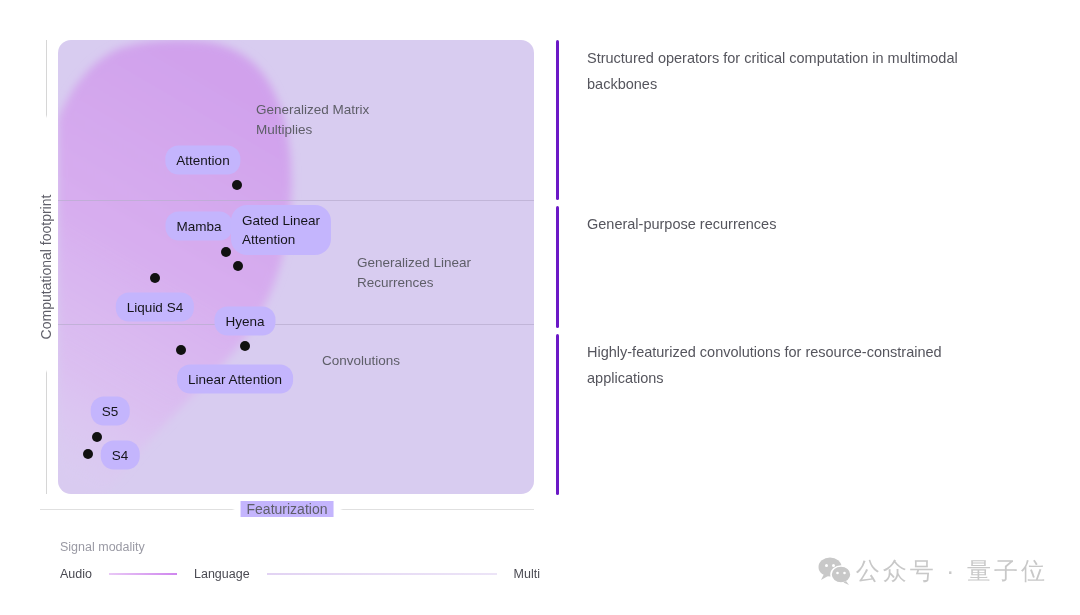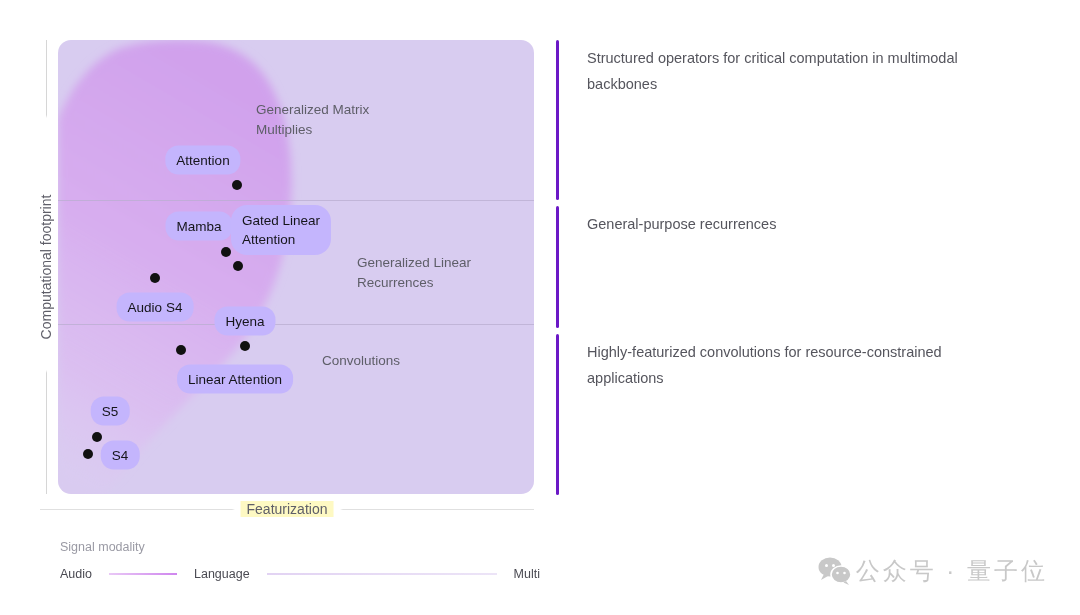--- a/index.html
+++ b/index.html
@@ -116,21 +116,21 @@
       rgba(224,224,224,0) 195px, rgba(224,224,224,0) 300px,
       #e0e0e0 303px, #e0e0e0 494px);
   }
   #x-axis-label {
     position: absolute;
     left: 287px; top: 509px;
     transform: translate(-50%, -50%);
     font-size: 14px;
     color: #5e5e68;
     white-space: nowrap;
-    background: #fef9c3;
+    background: #c4b5fd;
     padding: 0 6px;
   }
 
   
   #legend {
     position: absolute;
     left: 60px; top: 540px;
     width: 480px;
   }
   #legend-title {
@@ -239,21 +239,21 @@
   <div class="region-label" id="region-label-0">Generalized Matrix
 Multiplies</div>
   <div class="region-label" id="region-label-1">Generalized Linear
 Recurrences</div>
   <div class="region-label" id="region-label-2">Convolutions</div>
 
   <div class="point-chip" style="left:203px; top:160px;">Attention</div>
   <div class="point-chip" style="left:199px; top:226px;">Mamba</div>
   <div class="point-chip two-line" style="left:281px; top:230px;">Gated Linear
 Attention</div>
-  <div class="point-chip" style="left:155px; top:307px;">Audio S4</div>
+  <div class="point-chip" style="left:155px; top:307px;">Liquid S4</div>
   <div class="point-chip" style="left:245px; top:321px;">Hyena</div>
   <div class="point-chip" style="left:235px; top:379px;">Linear Attention</div>
   <div class="point-chip" style="left:110px; top:411px;">S5</div>
   <div class="point-chip" style="left:120px; top:455px;">S4</div>
 
   <div class="data-point" style="left:237px; top:185px;"></div>
   <div class="data-point" style="left:226px; top:252px;"></div>
   <div class="data-point" style="left:238px; top:266px;"></div>
   <div class="data-point" style="left:155px; top:278px;"></div>
   <div class="data-point" style="left:245px; top:346px;"></div>

